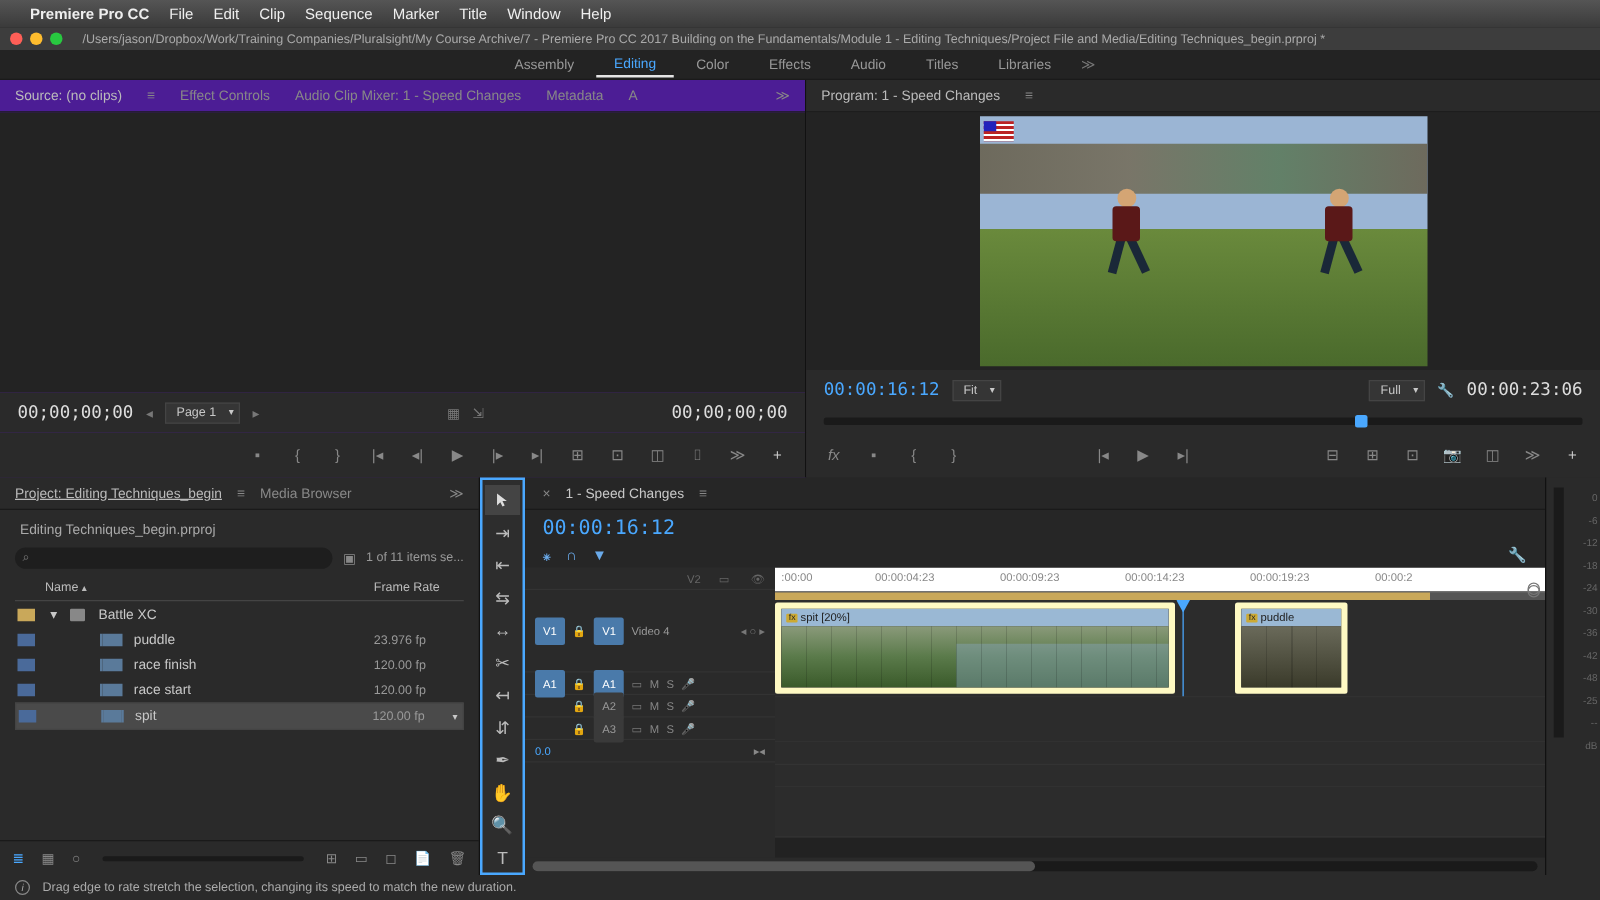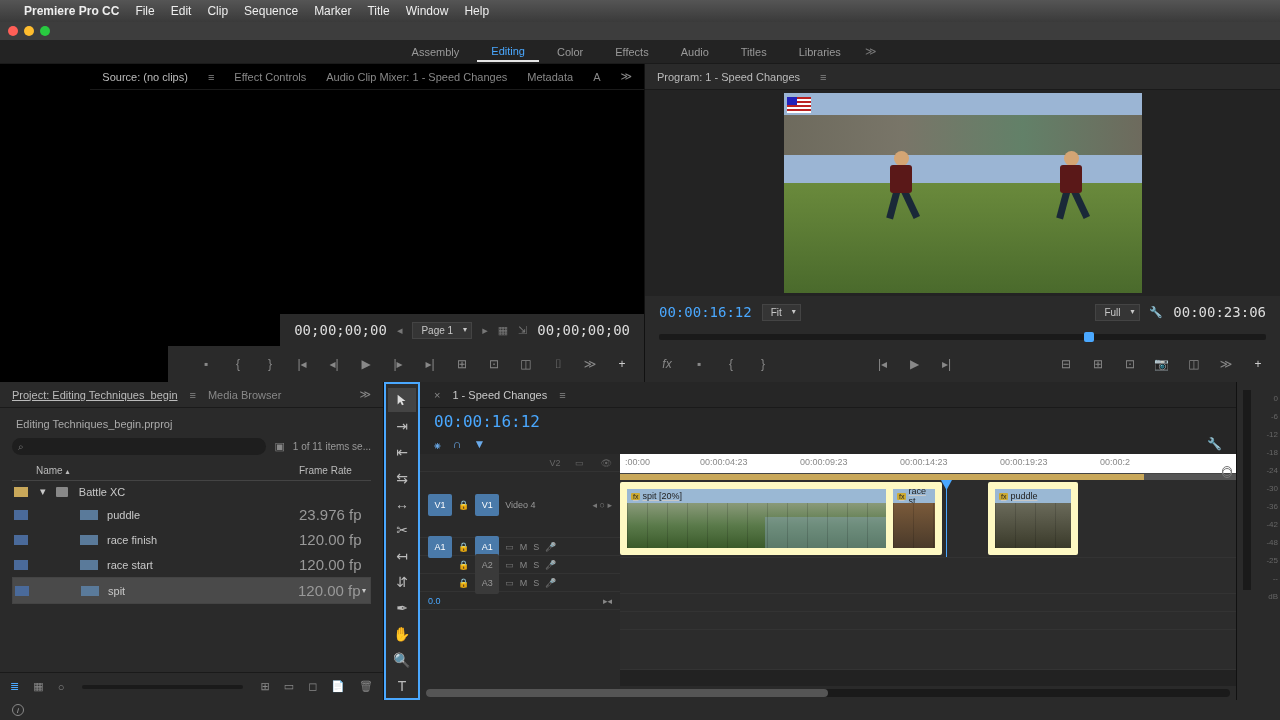--- a/index.html
+++ b/index.html
@@ -10,21 +10,21 @@
 .titlebar { height:18px; background:#3d3d3d; display:flex; align-items:center; font-size:10px; color:#aaa; }
 .tl-btns { display:flex; gap:6px; padding:0 8px; }
 .tl-btn { width:10px; height:10px; border-radius:50%; }
 .tl-r{background:#ff5f57}.tl-y{background:#ffbd2e}.tl-g{background:#28c940}
 .ws-tabs { height:24px; background:#232323; display:flex; justify-content:center; align-items:center; gap:4px; border-bottom:1px solid #1a1a1a; }
 .ws-tab { padding:3px 14px; font-size:11px; color:#999; cursor:pointer; }
 .ws-tab.active { color:#4aa8ff; border-bottom:2px solid #e5e5e5; }
 .ws-chev { color:#777; padding:0 6px; }
 .main { display:flex; flex-direction:column; height:calc(720px - 64px - 20px); }
 .top { display:flex; height:338px; }
-.sourcep { width:645px; border-right:1px solid #111; display:flex; flex-direction:column; background:#000000;align-items:flex-end; }
+.sourcep { width:645px; border-right:1px solid #111; display:flex; flex-direction:column; background:#4c1d95; }
 .progp { flex:1; display:flex; flex-direction:column; background:#2a2a2a; }
 .panel-tabs { height:26px; display:flex; align-items:center; padding:0 12px; gap:20px; border-bottom:1px solid #1a1a1a; font-size:11px; }
 .panel-tabs .pt { color:#bbb; cursor:pointer; }
 .panel-tabs .pt.dim { color:#888; }
 .panel-tabs .chev { margin-left:auto; color:#888; }
 .preview-area { flex:1; display:flex; align-items:center; justify-content:center; background:#232323; }
 .preview-img { width:358px; height:200px; background:linear-gradient(to bottom,#9bb5d4 0%,#9bb5d4 45%,#6a8a3c 45%,#4a6a2c 100%); position:relative; overflow:hidden; }
 .runner { position:absolute; width:34px; height:70px; bottom:72px; }
 .runner::before { content:''; position:absolute; top:0; left:10px; width:15px; height:15px; border-radius:50%; background:#d4a574; }
 .runner::after { content:''; position:absolute; top:14px; left:6px; width:22px; height:28px; background:#5a1818; border-radius:3px; }
@@ -62,21 +62,21 @@
 .proj-search input { flex:1; background:#1e1e1e; border:none; padding:3px 18px; color:#ccc; font-size:10px; border-radius:10px; }
 .proj-search .mag { position:absolute; margin-left:6px; color:#777; font-size:10px; }
 .proj-hdr { display:flex; padding:4px 2px; border-bottom:1px solid #444; color:#bbb; font-size:10px; }
 .proj-hdr .cn { flex:1; padding-left:22px; }
 .proj-hdr .cf { width:70px; }
 .proj-row { display:flex; align-items:center; padding:4px 2px; font-size:11px; cursor:pointer; }
 .proj-row.sel { background:#4a4a4a; }
 .proj-row .sw { width:14px; height:10px; background:#4a6a9a; margin-right:6px; }
 .proj-row .sw.y { background:#c9a85a; }
 .proj-row .nm { flex:1; display:flex; align-items:center; gap:4px; }
-.proj-row .fr { width:70px; color:#999; font-size:15px; }
+.proj-row .fr { width:70px; color:#999; font-size:10px; }
 .bin-ico { width:12px; height:10px; background:#888; display:inline-block; border-radius:1px; }
 .clip-ico { width:14px; height:10px; background:#5a7a9a; display:inline-block; position:relative; }
 .clip-ico::before { content:''; position:absolute; left:-2px; top:0; width:2px; height:10px; background:#5a7a9a; box-shadow:16px 0 #5a7a9a; }
 .proj-ft { height:28px; display:flex; align-items:center; padding:0 10px; gap:14px; border-top:1px solid #1a1a1a; color:#888; font-size:11px; }
 .time-hdr { height:26px; display:flex; align-items:center; padding:0 14px; gap:12px; border-bottom:1px solid #1a1a1a; }
 .time-hdr .chev { color:#888; margin-left:auto; }
 .time-tc-row { height:26px; display:flex; align-items:center; padding:0 14px; }
 .time-tc { font-family:monospace; font-size:16px; color:#4aa8ff; }
 .time-tools { height:20px; display:flex; align-items:center; padding:0 14px; gap:12px; color:#6aaaea; font-size:12px; }
 .time-tools .rt { margin-left:auto; color:#888; }
@@ -87,21 +87,21 @@
 .trk-btn { width:24px; height:22px; display:flex; align-items:center; justify-content:center; background:#4a7aaa; color:#fff; border-radius:2px; font-size:9px; cursor:pointer; }
 .trk-btn.off { background:#3a3a3a; color:#999; }
 .trk-area { flex:1; position:relative; background:#222; overflow:hidden; }
 .ruler { height:20px; background:#ffffff; display:flex; position:relative; font-size:9px; color:#888; border-bottom:1px solid #444; }
 .ruler .tick { position:absolute; top:3px; }
 .workbar { height:6px; background:#555; position:relative; }
 .workbar::before { content:''; position:absolute; height:100%; background:#c9a85a; left:0; width:85%; }
 .vtrack { height:78px; background:#2c2c2c; border-bottom:1px solid #333; position:relative; }
 .atrack { height:18px; background:#2c2c2c; border-bottom:1px solid #333; }
 .atrack.tall { height:36px; }
-.clip { position:absolute; top:2px; bottom:2px; border:7px solid #fef9c3; border-radius:2px; overflow:hidden;text-decoration:underline; }
+.clip { position:absolute; top:2px; bottom:2px; border:5px solid #fef9c3; border-radius:2px; overflow:hidden; }
 .clip-bar { height:14px; background:#9ab8d4; font-size:9px; padding:1px 4px; color:#222; display:flex; align-items:center; gap:2px; }
 .clip-bar .fx { background:#ca3; font-size:7px; padding:0 2px; border-radius:1px; }
 .clip-thumb { position:absolute; top:14px; bottom:0; width:100%; background:linear-gradient(to bottom,#8a9a7a 0%,#5a7a4a 50%,#3a5a2a 100%); }
 .clip-thumb::after { content:''; position:absolute; inset:0; background:repeating-linear-gradient(90deg,rgba(0,0,0,.15) 0,rgba(0,0,0,.15) 1px,transparent 1px,transparent 20px); }
 .clip.speed .clip-thumb::before { content:''; position:absolute; top:14px; left:45%; right:0; bottom:0; background:rgba(140,170,200,.4); }
 .clip.speed { width:320px; left:0; }
 .clip.rs { width:56px; left:266px; }
 .clip.pd { width:90px; left:368px; }
 .playhead { position:absolute; top:0; bottom:0; width:1px; background:#4aa8ff; left:326px; }
 .playhead::before { content:''; position:absolute; top:0; left:-5px; width:11px; height:10px; background:#4aa8ff; clip-path:polygon(0 0,100% 0,50% 100%); }
@@ -129,20 +129,21 @@
   <span>Window</span>
   <span>Help</span>
 </div>
 
 <div class="titlebar">
   <div class="tl-btns">
     <div class="tl-btn tl-r"></div>
     <div class="tl-btn tl-y"></div>
     <div class="tl-btn tl-g"></div>
   </div>
+  <span style="margin-left:8px">/Users/jason/Dropbox/Work/Training Companies/Pluralsight/My Course Archive/7 - Premiere Pro CC 2017 Building on the Fundamentals/Module 1 - Editing Techniques/Project File and Media/Editing Techniques_begin.prproj *</span>
 </div>
 
 <div class="ws-tabs">
   <span class="ws-tab">Assembly</span>
   <span class="ws-tab active">Editing</span>
   <span class="ws-tab">Color</span>
   <span class="ws-tab">Effects</span>
   <span class="ws-tab">Audio</span>
   <span class="ws-tab">Titles</span>
   <span class="ws-tab">Libraries</span>
@@ -397,27 +398,20 @@
           </div>
           <div class="workbar"></div>
           <div class="vtrack">
             <div class="clip speed">
               <div class="clip-bar">
                   <span class="fx">fx</span>
                   <span>spit [20%]</span>
                 </div>
               <div class="clip-thumb"></div>
             </div>
-            <div class="clip rs">
-              <div class="clip-bar">
-                  <span class="fx">fx</span>
-                  <span>race st</span>
-                </div>
-              <div class="clip-thumb" style="background:linear-gradient(#7a5a3a,#4a3a2a)"></div>
-            </div>
             <div class="clip pd">
               <div class="clip-bar">
                   <span class="fx">fx</span>
                   <span>puddle</span>
                 </div>
               <div class="clip-thumb" style="background:linear-gradient(#6a6a5a,#3a3a2a)"></div>
             </div>
             <div class="playhead"></div>
           </div>
           <div class="atrack tall">
@@ -452,13 +446,14 @@
           <div>--</div>
           <div>dB</div>
       </div>
       <div style="position:absolute;left:6px;top:8px;width:8px;height:200px;background:#1a1a1a"></div>
     </div>
   </div>
 </div>
 
 <div class="status">
   <span class="info-i">i</span>
+  <span>Drag edge to rate stretch the selection, changing its speed to match the new duration.</span>
 </div>
 
 </body></html>

